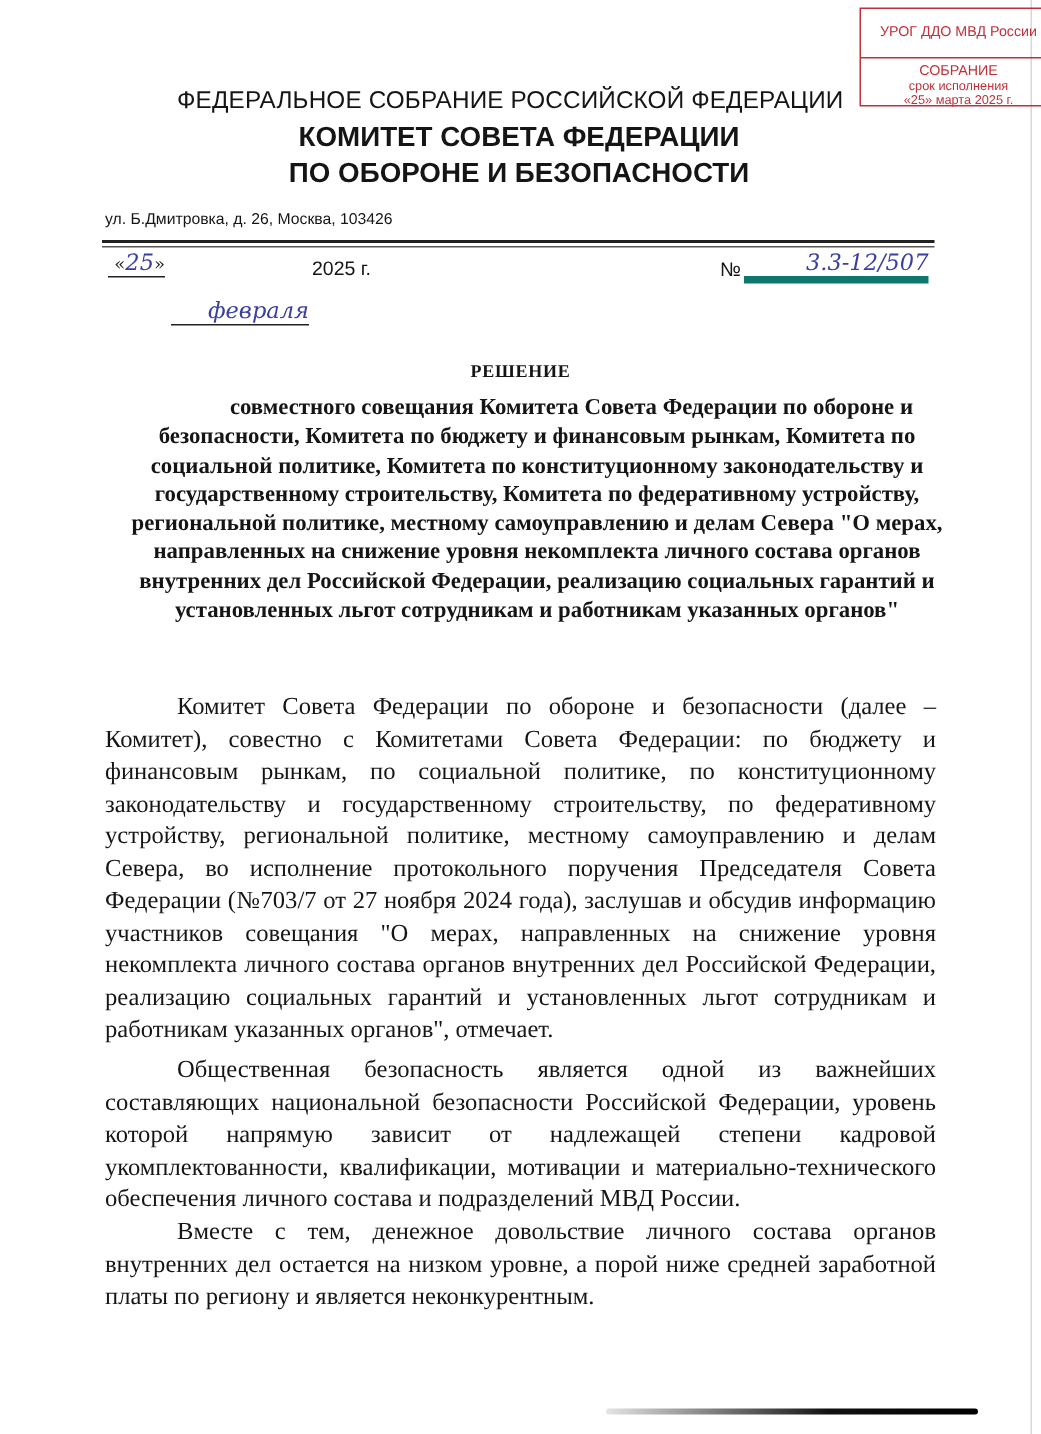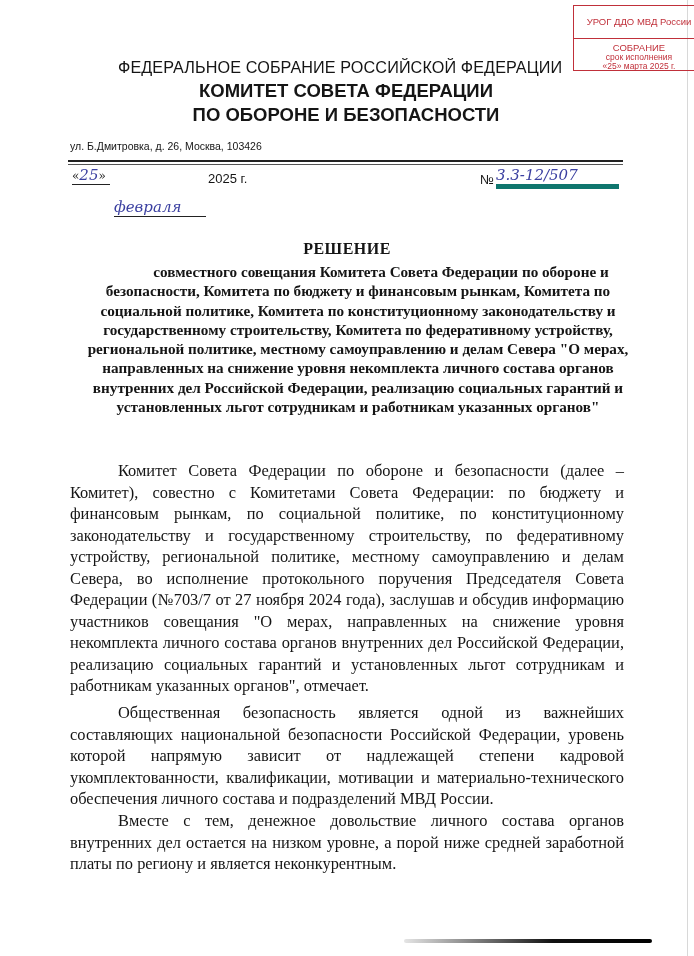--- a/index.html
+++ b/index.html
@@ -21,29 +21,29 @@
   .header { position: absolute; left: 0; width: 694px; font-family: "Liberation Sans", sans-serif; text-align: center; }
   .h-fed { top: 58px; left: 118px; width: 450px; font-size: 16.2px; letter-spacing: 0.1px; white-space: nowrap; text-align: left; }
   .h-com1 { top: 80px; font-size: 18.5px; font-weight: bold; left: 66px; }
   .h-com2 { top: 104px; font-size: 18.5px; font-weight: bold; left: 66px; }
 
   .address { position: absolute; left: 70px; top: 140px; font-family: "Liberation Sans", sans-serif; font-size: 10.5px; }
   .rule1 { position: absolute; left: 68px; top: 160px; width: 555px; height: 2px; background: #222; }
   .rule2 { position: absolute; left: 68px; top: 164px; width: 555px; height: 1px; background: #555; }
 
   .date-row { position: absolute; top: 166px; left: 72px; font-family: "Liberation Sans", sans-serif; font-size: 13px; }
-  .hand { font-family: "DejaVu Serif", serif; font-style: italic; color: #3a3fa0; font-size: 15px; }
+  .hand { font-family: "DejaVu Serif", serif; font-style: italic; color: #3a3fa0; font-size: 15px; text-align: right; }
   .date-day { position: absolute; left: 0; top: 0; width: 38px; border-bottom: 1px solid #222; height: 18px; }
   .date-month { position: absolute; left: 42px; top: 0; width: 132px; border-bottom: 1px solid #222; height: 18px; }
   .date-year { position: absolute; left: 136px; top: 5px; white-space: nowrap; }
   .num-row { position: absolute; top: 166px; left: 480px; font-family: "Liberation Sans", sans-serif; font-size: 13px; }
   .num-label { position: absolute; left: 0; top: 6px; }
   .num-val { position: absolute; left: 16px; top: 0; width: 123px; height: 18px; border-bottom: 5px solid #0f766e; }
 
-  .title { position: absolute; top: 240px; left: 0; width: 694px; text-align: center; font-weight: bold; font-size: 16px; letter-spacing: 0.5px; }
+  .title { position: absolute; top: 240px; left: 0; width: 694px; text-align: center; font-weight: bold; font-size: 12px; letter-spacing: 0.5px; }
   .subtitle {
     position: absolute; top: 262px; left: 84px; width: 548px; text-align: center; font-weight: bold;
     font-size: 15.2px; line-height: 19.3px;
   }
   .subtitle .indent { display: inline-block; width: 46px; }
 
   .watermark {
     position: absolute; left: 65px; top: 443px; width: 600px; height: 80px; pointer-events: none;
   }
   .wm-main { position: absolute; left: 0; top: 0; font-family: "DejaVu Sans", sans-serif; font-weight: bold;

